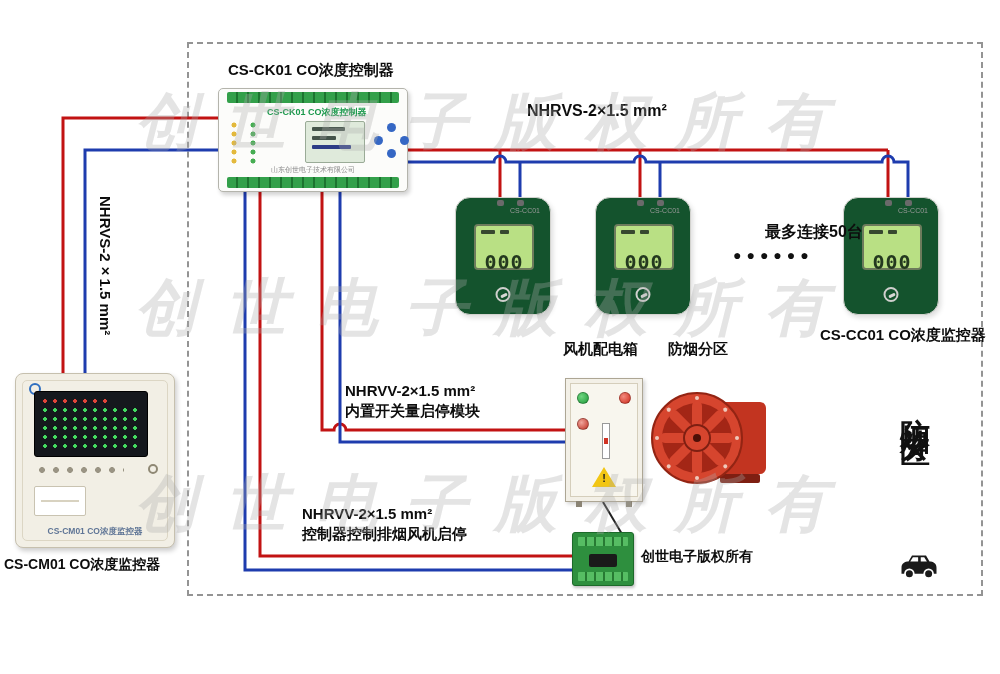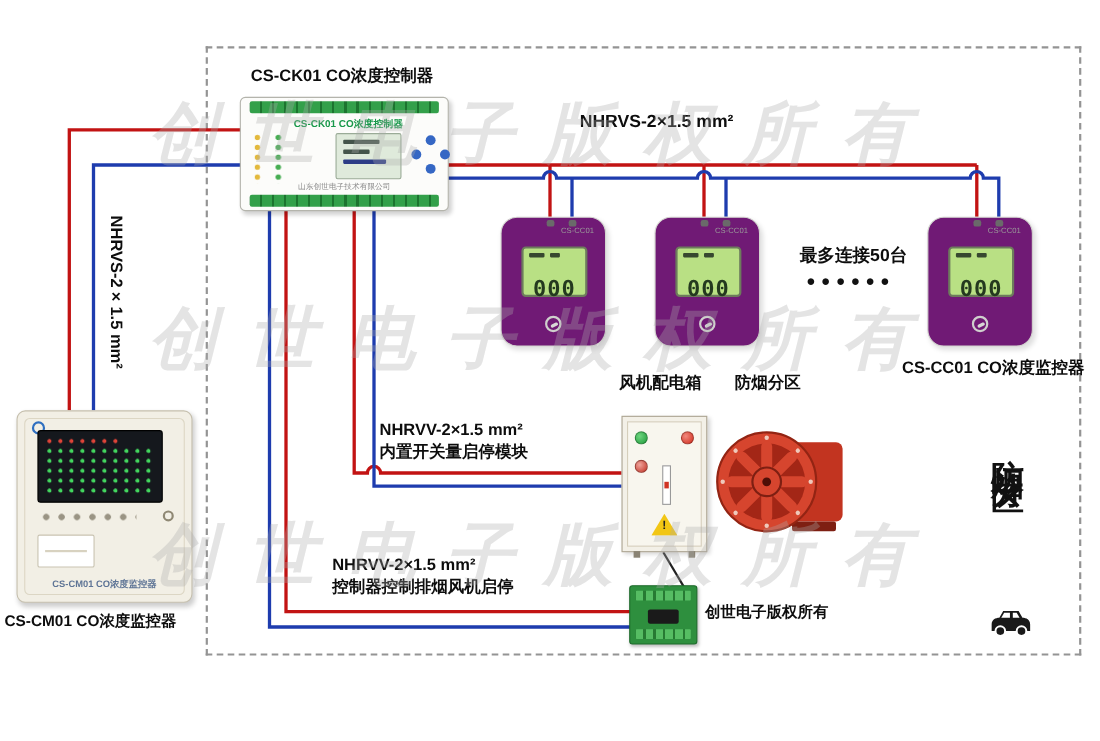--- a/index.html
+++ b/index.html
@@ -67,21 +67,21 @@
   .ctl-lcd i.l1 { width:72%; } .ctl-lcd i.l2 { width:52%; } .ctl-lcd i.l3 { width:84%; background:#2c3c86; }
   .ctl-btns { position:absolute; left:155px; top:34px; width:35px; height:35px; }
   .ctl-btns b { position:absolute; width:9px; height:9px; border-radius:50%; background:#3567c4; }
   .ctl-btns b.u { left:13px; top:0; } .ctl-btns b.l { left:0; top:13px; }
   .ctl-btns b.r { left:26px; top:13px; } .ctl-btns b.d { left:13px; top:26px; }
   .ctl-brand { position:absolute; left:0; right:0; bottom:16px; text-align:center; font-size:7px; color:#8b8b8b; }
 
   
   .detector {
     top:197px; width:96px; height:118px; z-index:3;
-    background:#701a75; border:1px solid #d3d3cf; border-radius:15px;
+    background:#14532d; border:1px solid #d3d3cf; border-radius:15px;
     box-shadow:2px 3px 5px rgba(0,0,0,0.13);
   }
   .d1 { left:455px; } .d2 { left:595px; } .d3 { left:843px; }
   .det-term { position:absolute; top:2px; width:7px; height:6px; background:#6a6a6a; border-radius:2px; }
   .det-term.t1 { left:41px; } .det-term.t2 { left:61px; }
   .det-model { position:absolute; top:9px; right:10px; font-size:7px; color:#9a9a9a; }
   .det-lcd { position:absolute; left:18px; top:26px; width:60px; height:46px;
     background:#b9e084; border:2px solid #6d7b5c; border-radius:4px; padding:4px 5px; }
   .det-lcd i { display:inline-block; height:4px; background:#37482f; border-radius:1px; margin-right:5px; vertical-align:top; }
   .det-lcd i.s1 { width:14px; } .det-lcd i.s2 { width:9px; }
@@ -280,21 +280,21 @@
     <path d="M4 21 c0 -5 4 -7 8 -7 l4 -7 h16 l4 7 c4 0 8 2 8 7 v7 h-40 z" fill="#1a1a1a"></path>
     <path d="M17 9 h6 v5 h-9 z" fill="#fff"></path>
     <path d="M26 9 h4 l3 5 h-7 z" fill="#fff"></path>
     <circle cx="13" cy="28" r="5" fill="#1a1a1a" stroke="#fff" stroke-width="2"></circle>
     <circle cx="35" cy="28" r="5" fill="#1a1a1a" stroke="#fff" stroke-width="2"></circle>
   </svg>
 
   <div class="lbl fs15" style="left:228px; top:60px;">CS-CK01 CO浓度控制器</div>
   <div class="lbl fs16" style="left:527px; top:102px;">NHRVS-2×1.5 mm²</div>
   <div class="left-cable-label abs">NHRVS-2×1.5 mm²</div>
-  <div class="lbl fs16" style="left:727px; top:222px;">最多连接50台</div>
+  <div class="lbl fs16" style="left:765px; top:222px;">最多连接50台</div>
   <div class="lbl dots">●●●●●●</div>
   <div class="lbl fs15" style="left:820px; top:325px;">CS-CC01 CO浓度监控器</div>
   <div class="lbl fs15" style="left:563px; top:339px;">风机配电箱</div>
   <div class="lbl fs15" style="left:668px; top:339px;">防烟分区</div>
   <div class="lbl fs15" style="left:345px; top:381px;">
     <span>NHRVV-2×1.5 mm²</span>
     <span>内置开关量启停模块</span>
   </div>
   <div class="lbl fs15" style="left:302px; top:504px;">
     <span>NHRVV-2×1.5 mm²</span>

